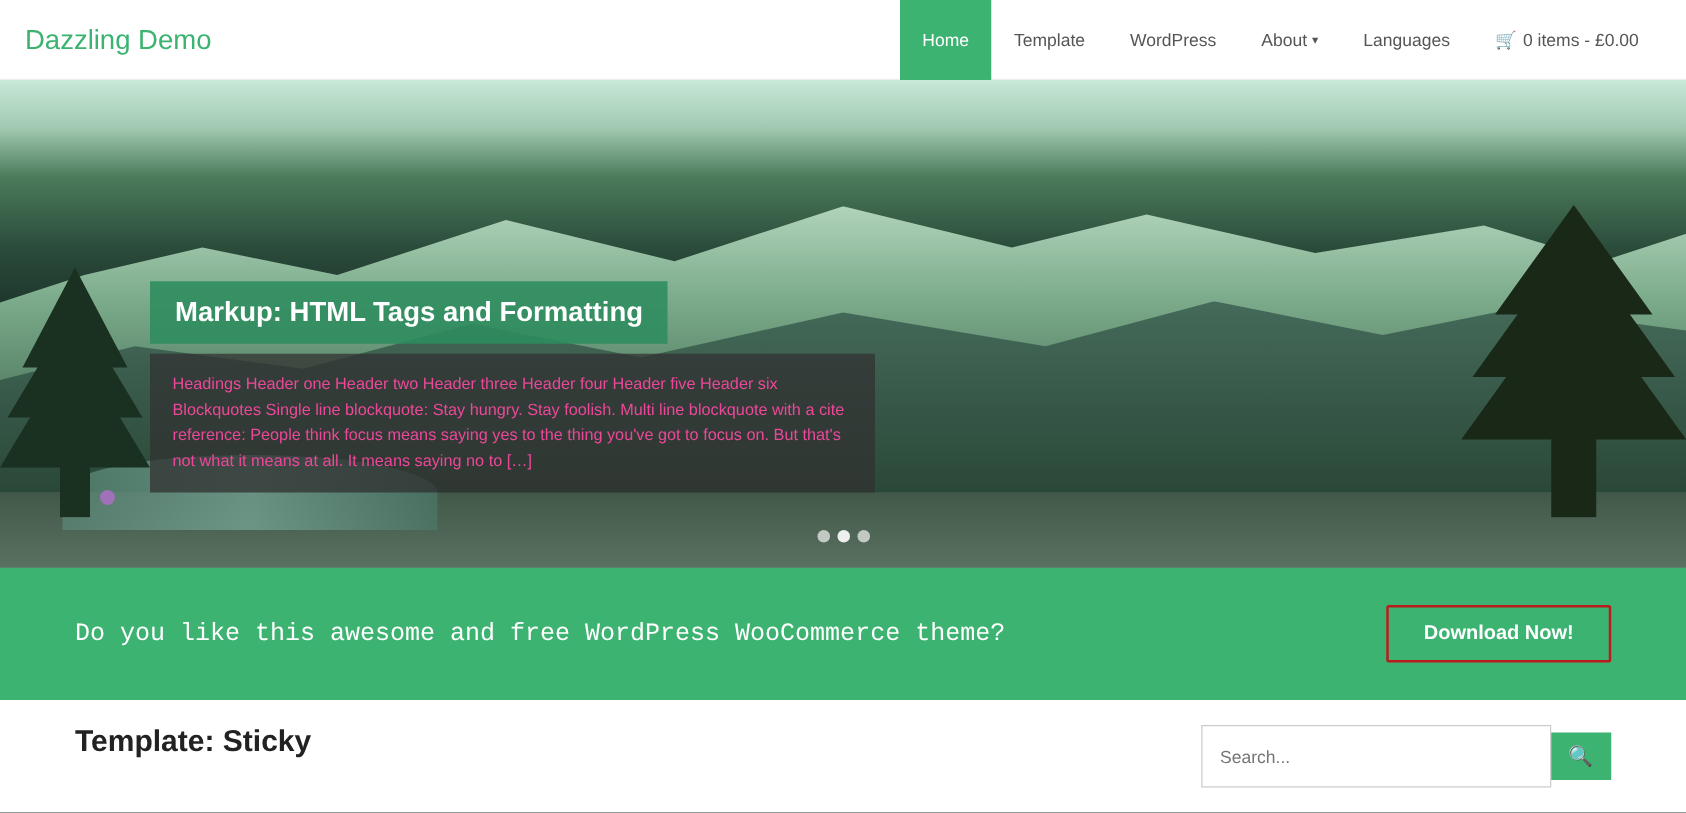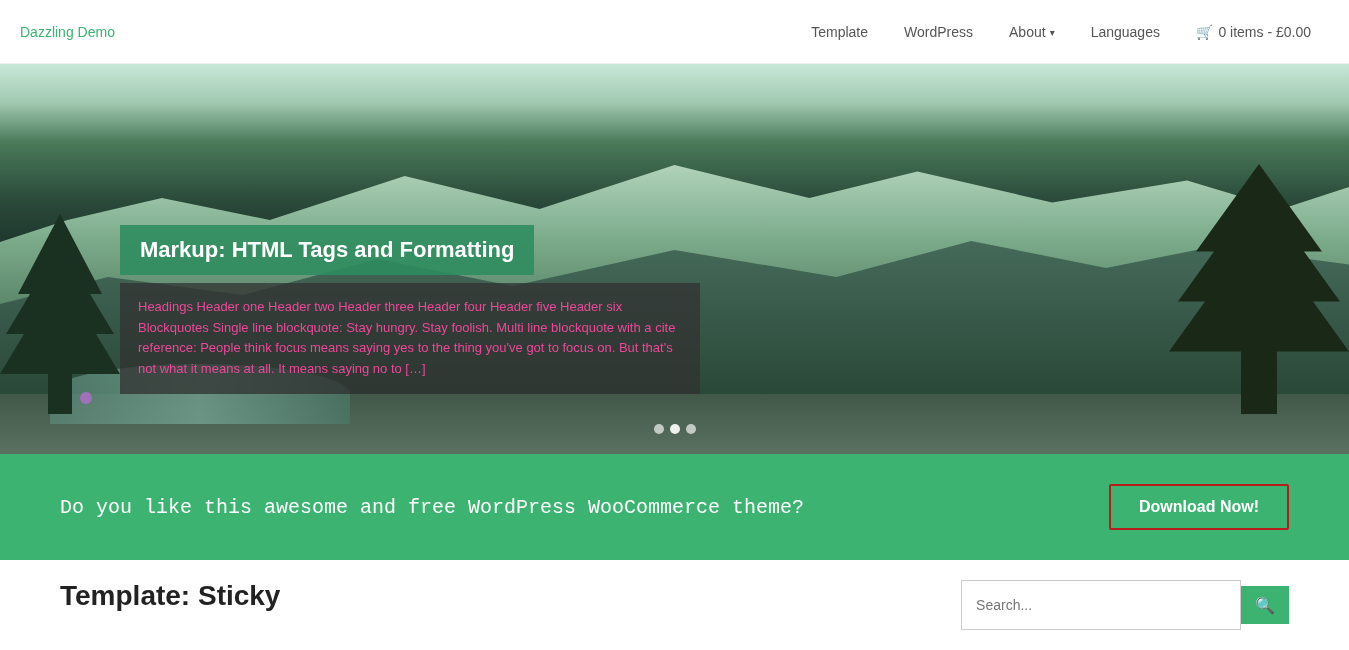--- a/index.html
+++ b/index.html
@@ -11,21 +11,21 @@
       align-items: center;
       height: 64px;
       background: #fff;
       border-bottom: 1px solid #eee;
       padding: 0 20px;
       position: relative;
       z-index: 10;
     }
     .site-logo {
       color: #3cb371;
-      font-size: 14px;
+      font-size: 22px;
       font-weight: 400;
       text-decoration: none;
       flex: 1;
     }
     .main-nav {
       display: flex;
       align-items: stretch;
       height: 64px;
     }
     .nav-item {
@@ -223,21 +223,21 @@
 
     
     .bottom-section {
       background: #fff;
       padding: 20px 60px 10px;
       display: flex;
       align-items: flex-start;
       justify-content: space-between;
     }
     .bottom-title {
-      font-size: 28px;
+      font-size: 24px;
       font-weight: 700;
       color: #222;
     }
     .search-area {
       display: flex;
       align-items: center;
       gap: 0;
     }
     .search-input {
       border: 1px solid #ccc;
@@ -260,20 +260,23 @@
       align-items: center;
       justify-content: center;
     }
   </style>
 </head>
 <body>
 
 <header class="site-header">
   <a class="site-logo">Dazzling Demo</a>
   <nav class="main-nav">
+    <a class="nav-item active">
+      <span>Home</span>
+    </a>
     <a class="nav-item">
       <span>Template</span>
     </a>
     <a class="nav-item">
       <span>WordPress</span>
     </a>
     <a class="nav-item">
       <span>About</span>
       <span class="caret">▾</span>
     </a>

